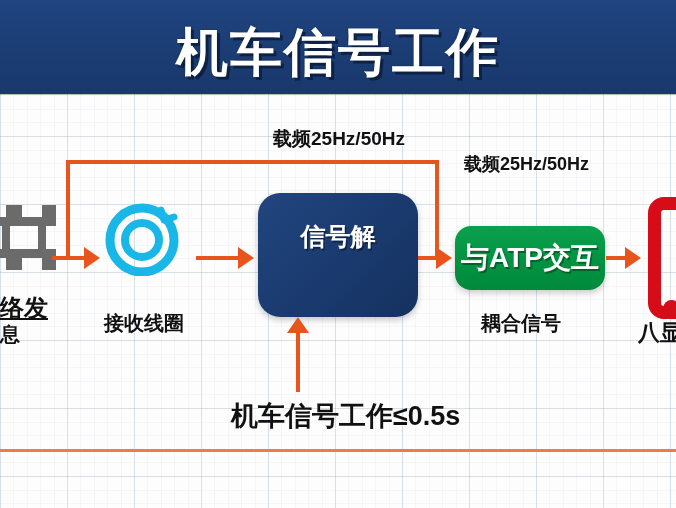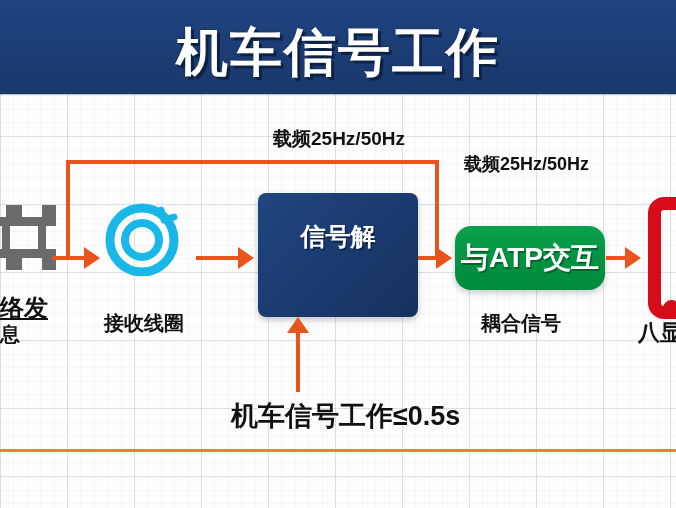--- a/index.html
+++ b/index.html
@@ -51,21 +51,21 @@
   .arrow-u{
     position:absolute;width:0;height:0;
     border-left:11px solid transparent;border-right:11px solid transparent;
     border-bottom:16px solid #e8551c;
   }
 
   
   .node-blue{
     position:absolute;left:258px;top:193px;width:160px;height:124px;
     background:linear-gradient(135deg,#21457f 0%,#1a3a6e 55%,#15315e 100%);
-    border-radius:8px;
+    border-radius:22px;
     box-shadow:0 3px 6px rgba(0,0,0,.22);
   }
   .node-blue .txt{
     position:absolute;left:0;top:24px;width:160px;text-align:center;
     color:#ffffff;font-size:25px;font-weight:bold;line-height:38px;
     text-shadow:1.5px 1.5px 0 rgba(8,20,45,.6);
   }
 
   .node-green{
     position:absolute;left:455px;top:226px;width:150px;height:64px;

